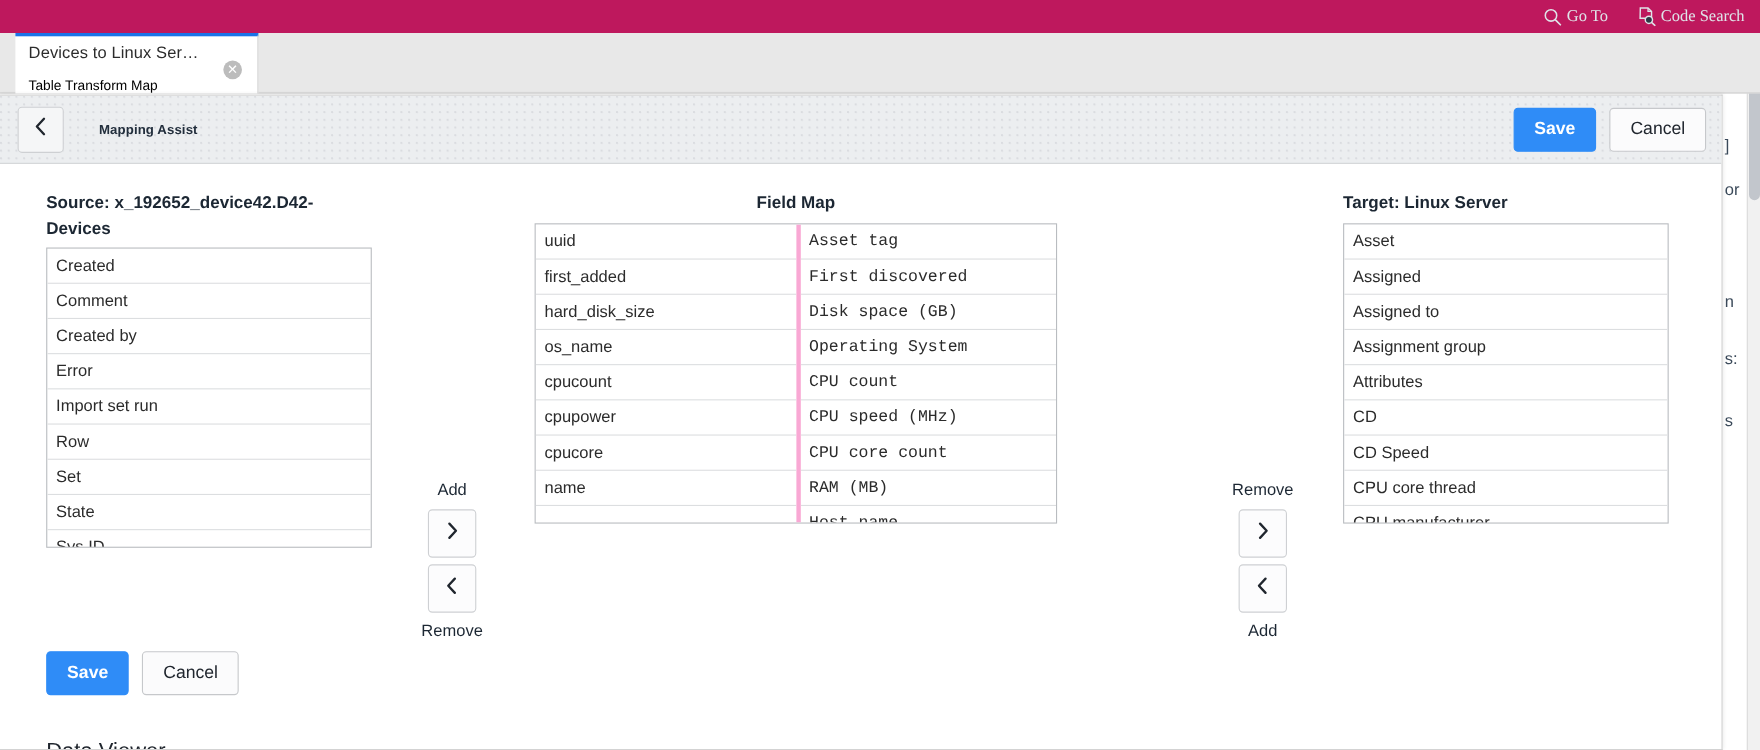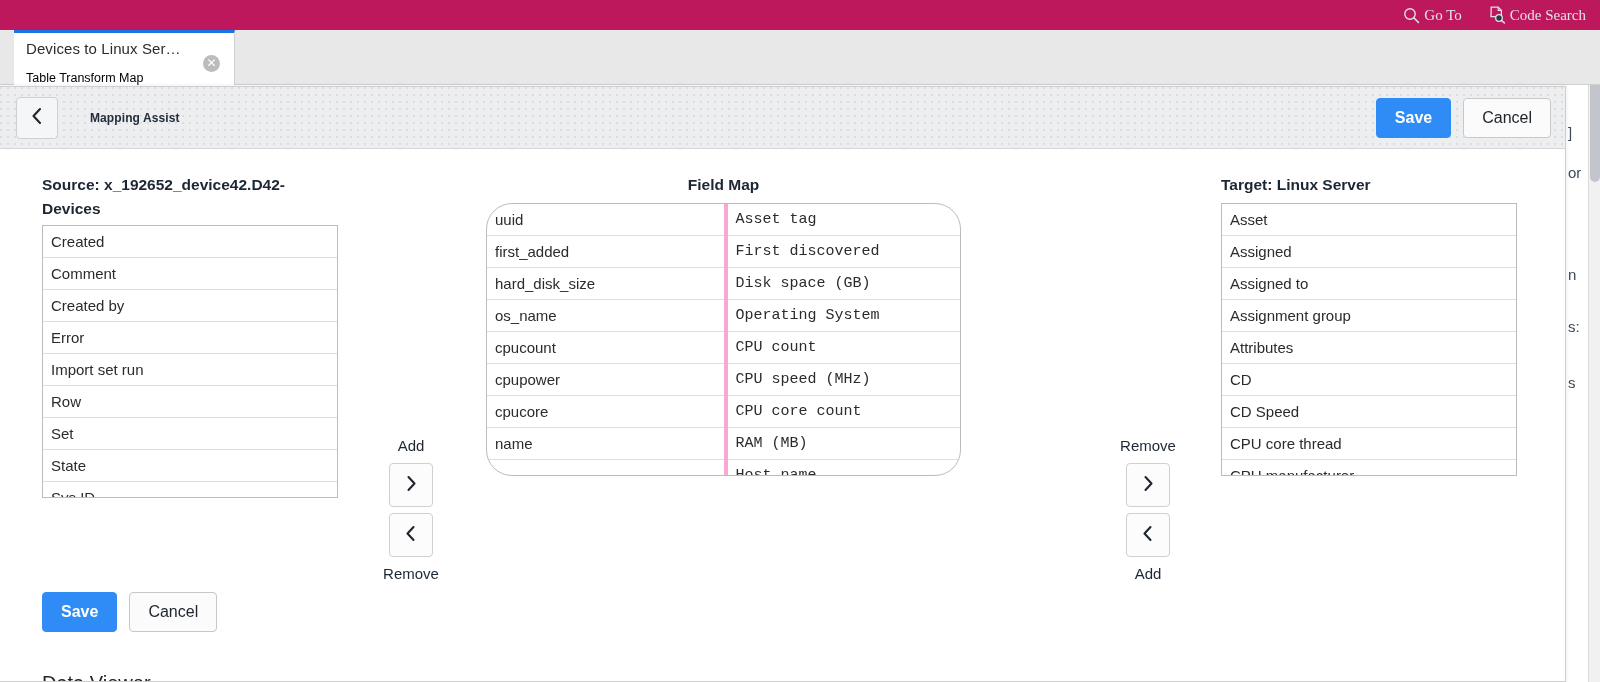--- a/index.html
+++ b/index.html
@@ -145,21 +145,21 @@
     line-height: 24px; margin-bottom: 6px;
   }
   .col-title.center { text-align: center; }
 
   .listbox {
     border: 1px solid #b9bcc0;
     background: #fff;
     width: 100%; height: 273px;
     overflow: hidden;
   }
-  .listbox.dual { display: flex; border-radius: 26px; }
+  .listbox.dual { display: flex; }
   .listbox .half { width: 50%; height: 100%; overflow: hidden; }
   .listbox .half + .half { border-left: 4px solid #f9a8d4; font-family: Liberation Mono, monospace; }
 
   .opt {
     height: 32px; line-height: 32px;
     padding: 0 0 0 8px;
     font-size: 15px; color: #2b2b2b;
     border-bottom: 1px solid #dcdee0;
     white-space: nowrap; overflow: hidden;
     cursor: pointer;

